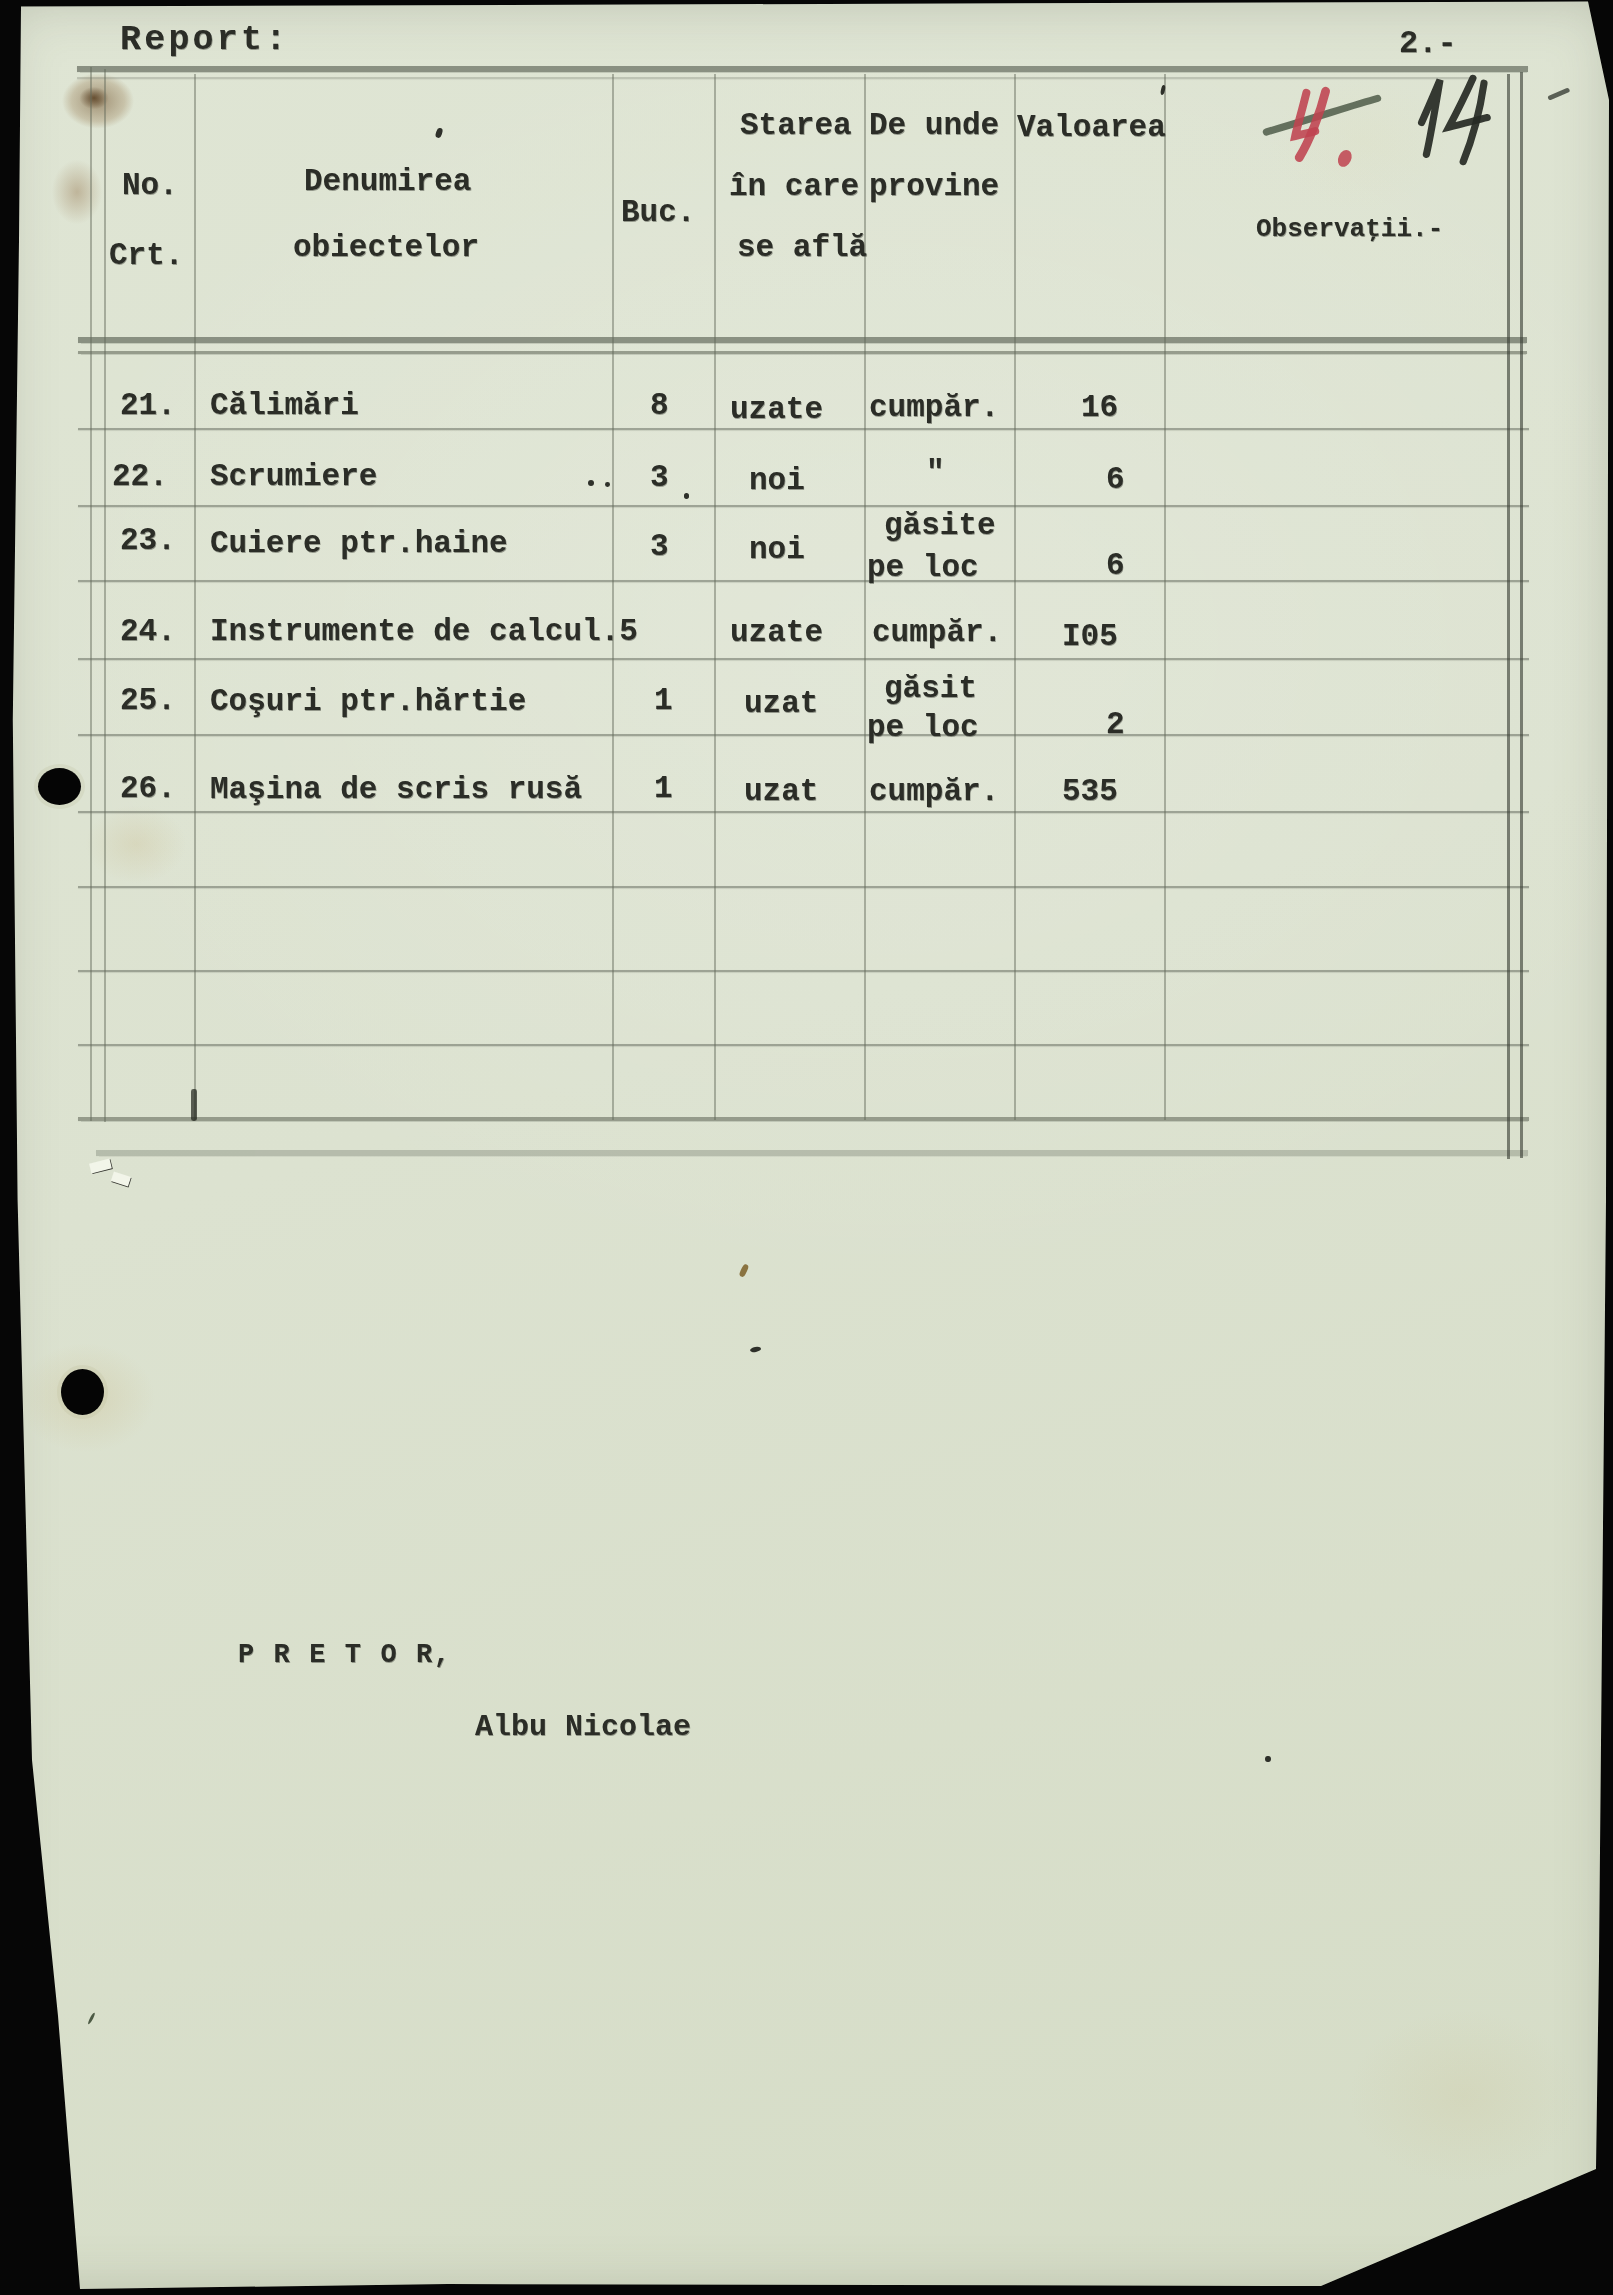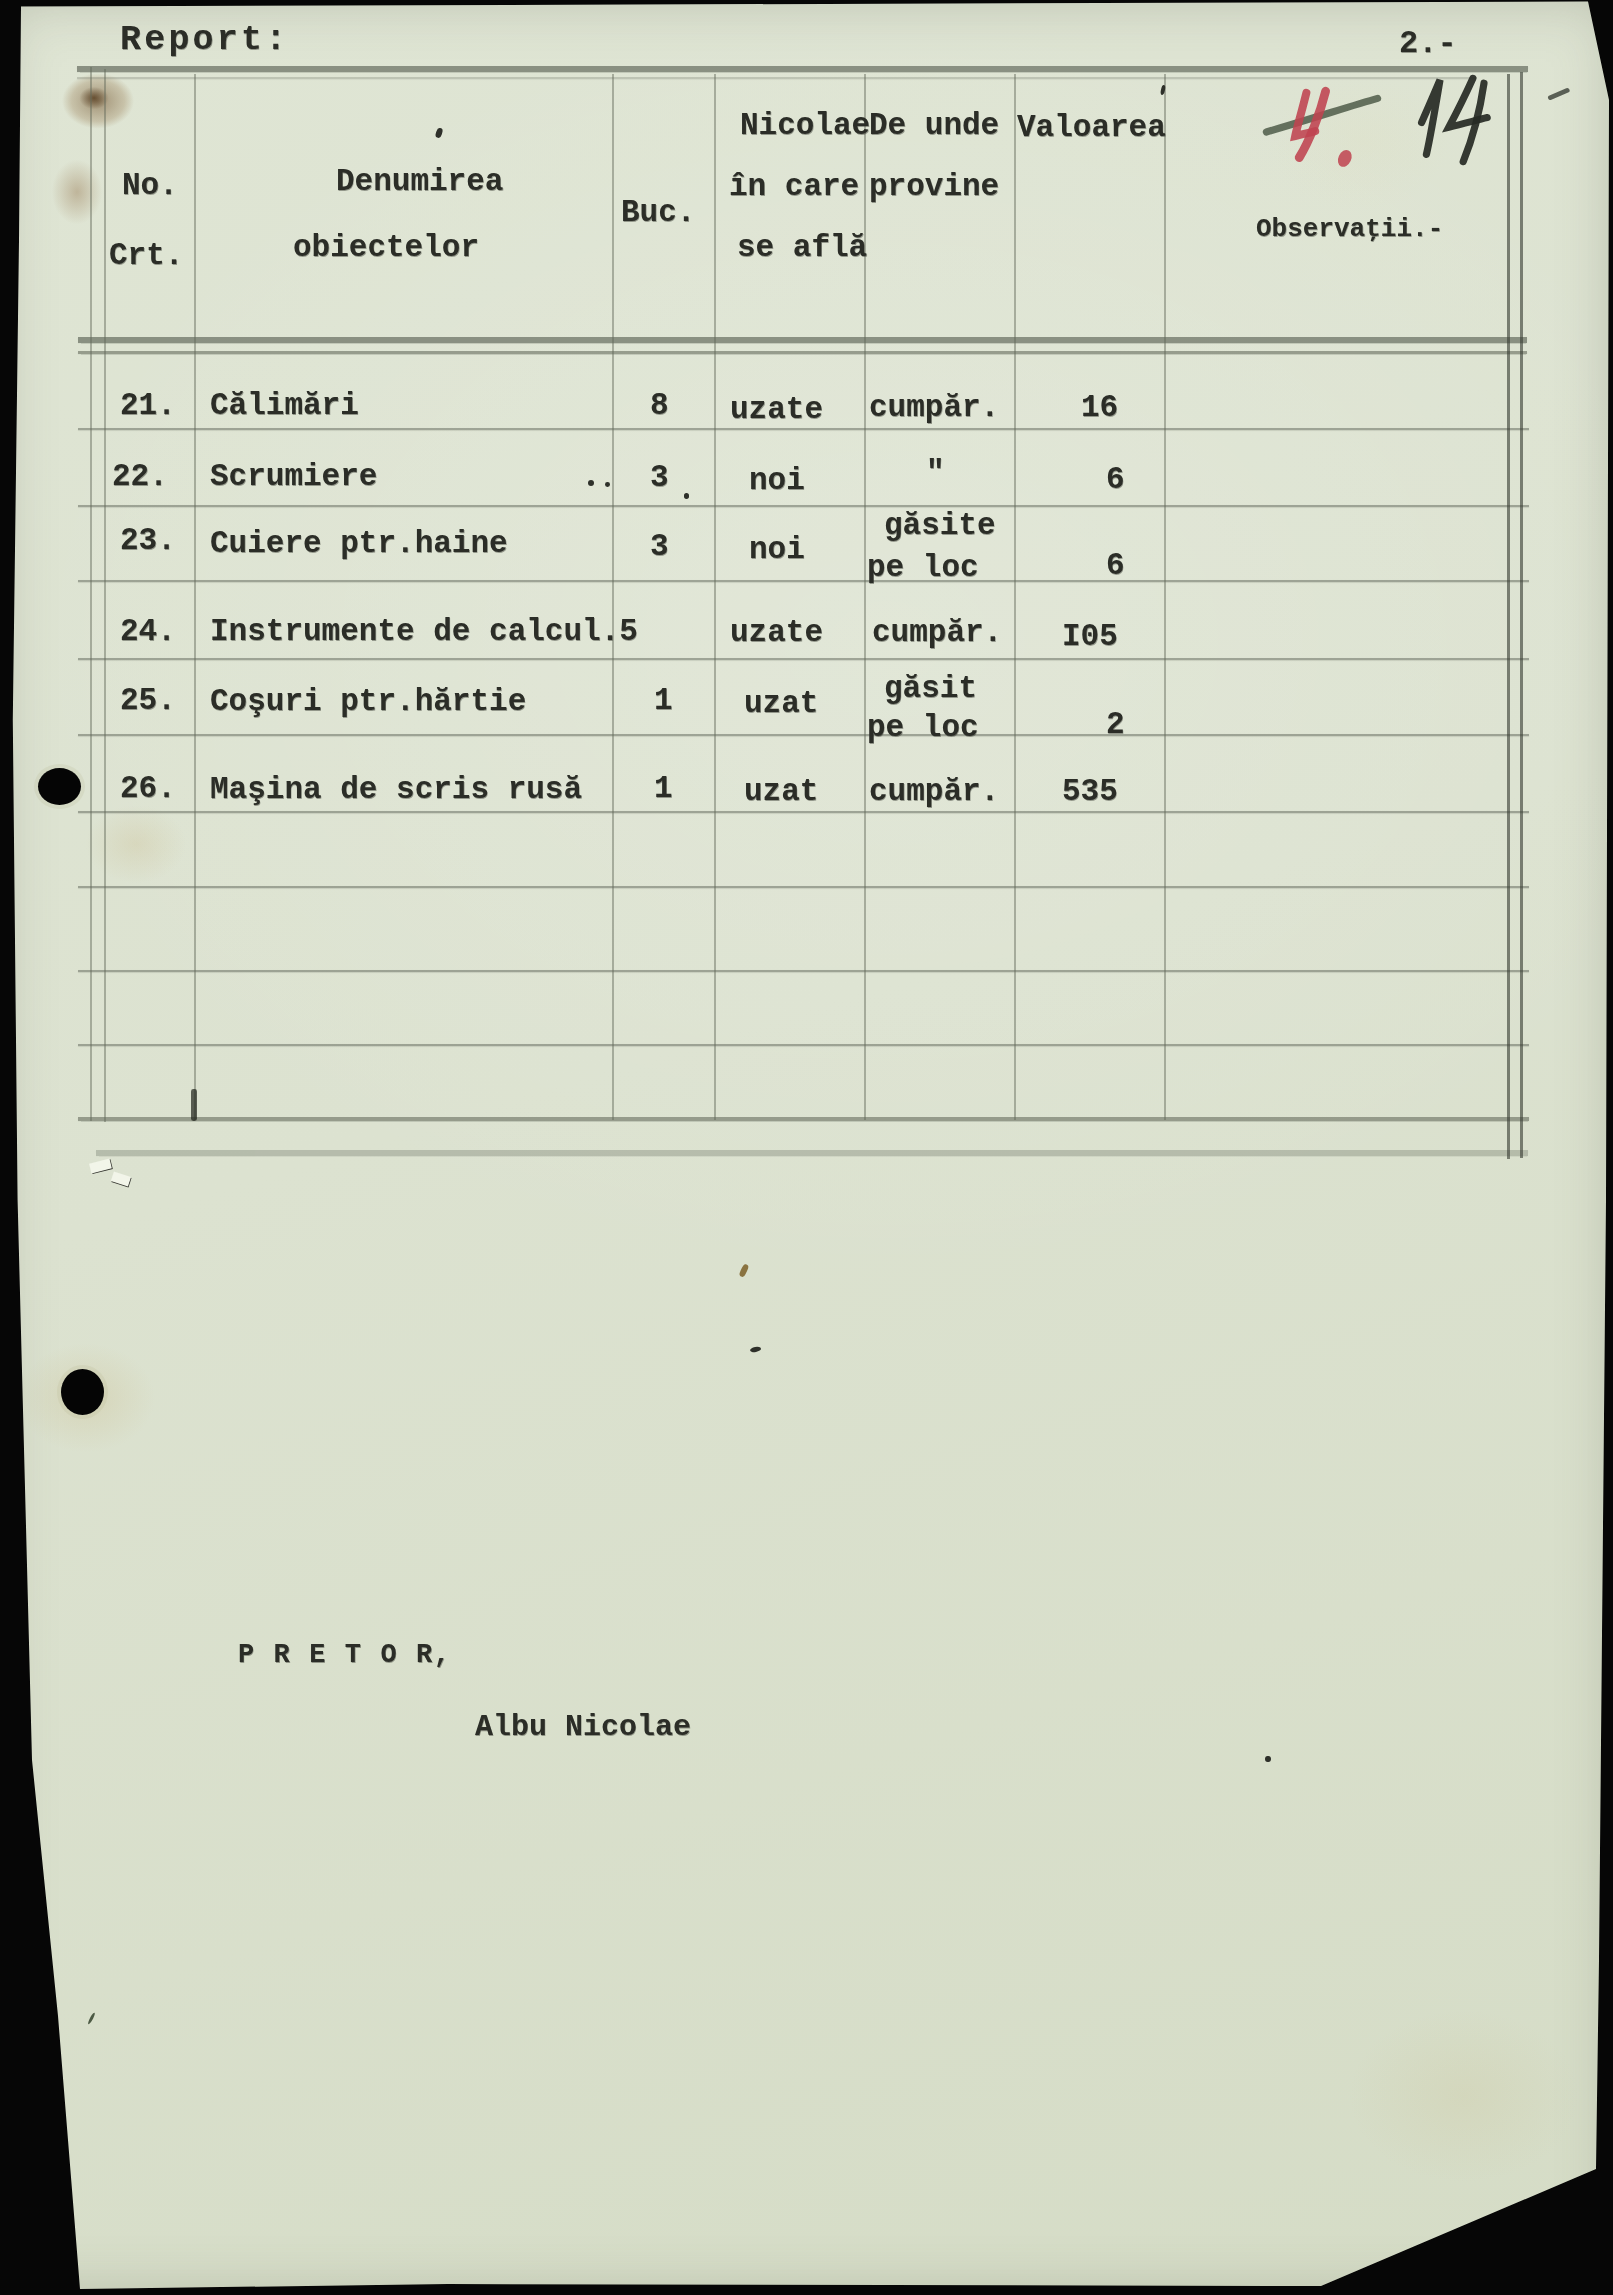--- a/index.html
+++ b/index.html
@@ -77,24 +77,24 @@
     <div class="vl" style="left:864px;top:74px;height:1046px;"></div>
     <div class="vl" style="left:1014px;top:74px;height:1046px;"></div>
     <div class="vl" style="left:1164px;top:74px;height:1046px;"></div>
     <div class="vl dark" style="left:1507px;top:74px;height:1085px;"></div>
     <div class="vl dark" style="left:1520px;top:72px;height:1086px;"></div>
 
     <div style="position:absolute;left:191px;top:1089px;width:5.6px;height:32px;background:rgba(30,34,26,.7);border-radius:2.4px;filter:blur(0.4px);"></div>
 
     <span class="typed" style="left:122px;top:170px;">No.</span>
     <span class="typed" style="left:109px;top:240px;">Crt.</span>
-    <span class="typed" style="left:304px;top:166px;margin-left:32px;">Denumirea</span>
+    <span class="typed" style="left:304px;top:166px;">Denumirea</span>
     <span class="typed" style="left:293px;top:232px;">obiectelor</span>
     <span class="typed" style="left:621px;top:197px;">Buc.</span>
-    <span class="typed" style="left:740px;top:110px;">Nicolae</span>
+    <span class="typed" style="left:740px;top:110px;">Starea</span>
     <span class="typed" style="left:729px;top:171px;">în care</span>
     <span class="typed" style="left:737px;top:232px;">se află</span>
     <span class="typed" style="left:869px;top:110px;">De unde</span>
     <span class="typed" style="left:869px;top:171px;">provine</span>
     <span class="typed" style="left:1017px;top:112px;text-align:center;">Valoarea</span>
     <span class="typed" style="left:1256px;top:216px;font-size:26px;">Observaţii.-</span>
 
     <div>
       <span class="typed" style="left:120px;top:390px;">21.</span>
       <span class="typed" style="left:210px;top:390px;">Călimări</span>

